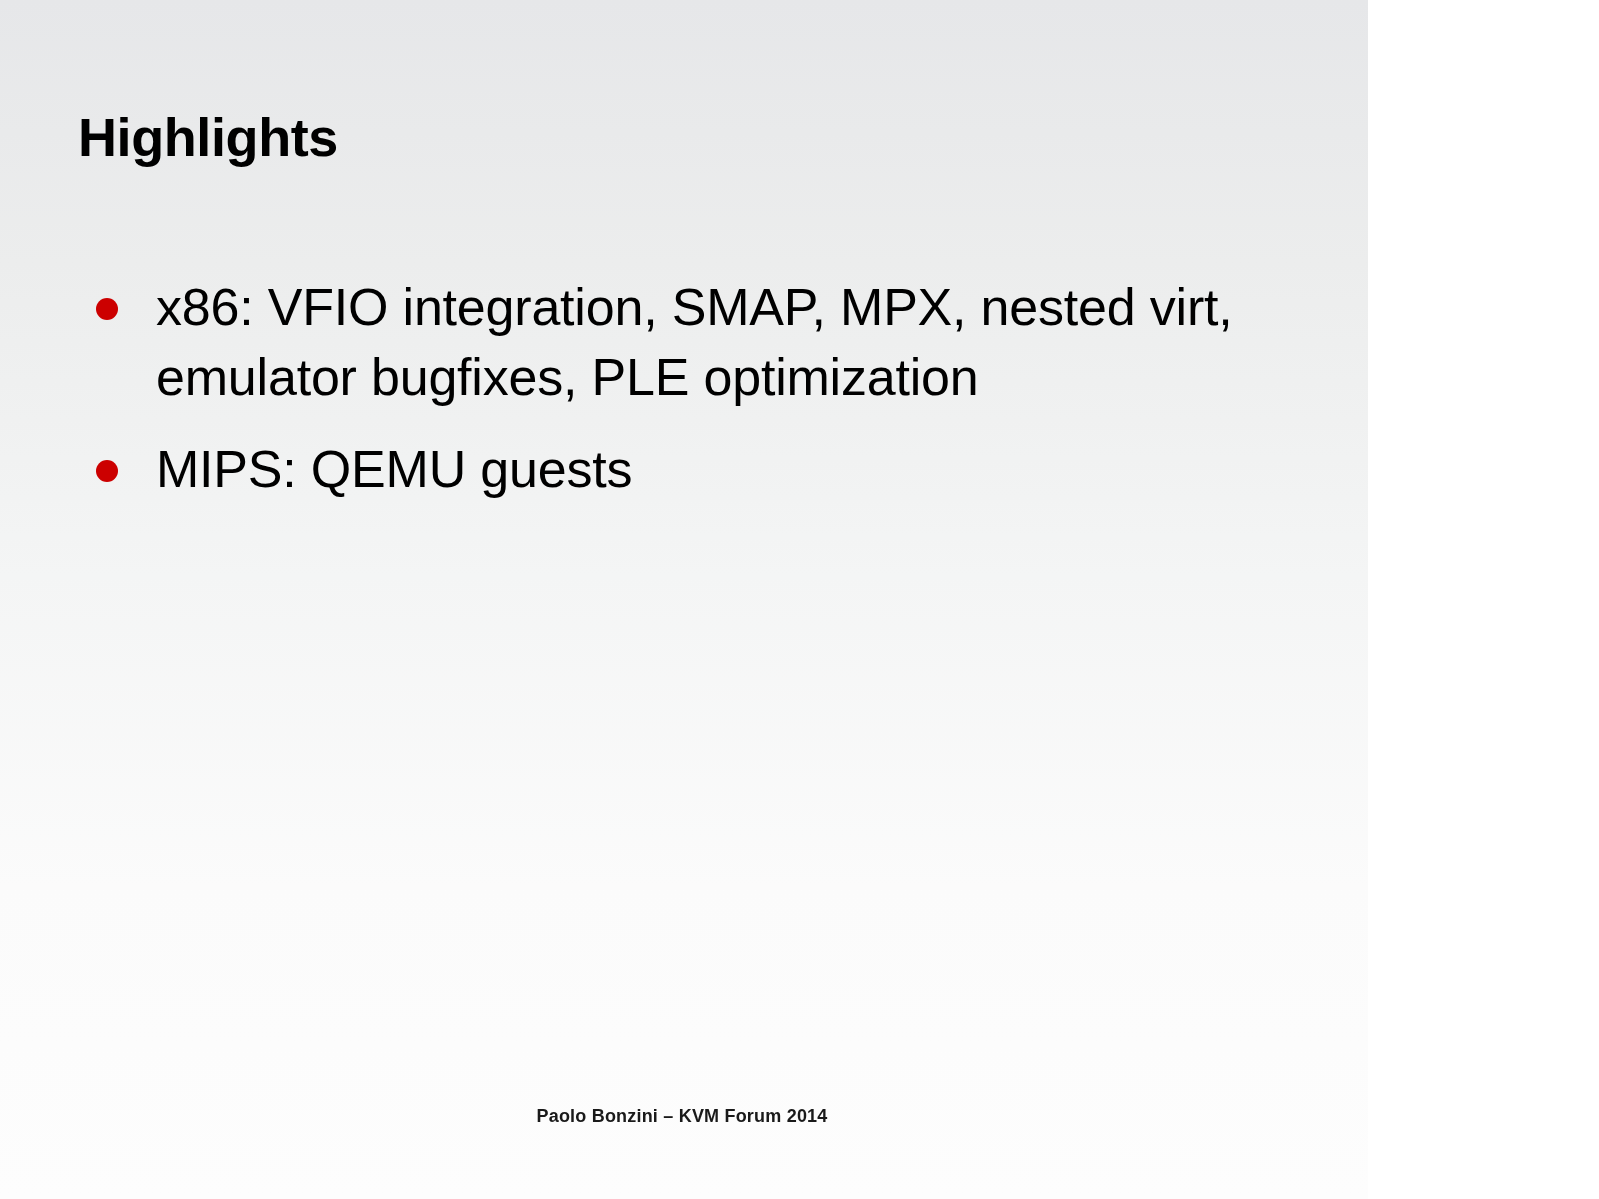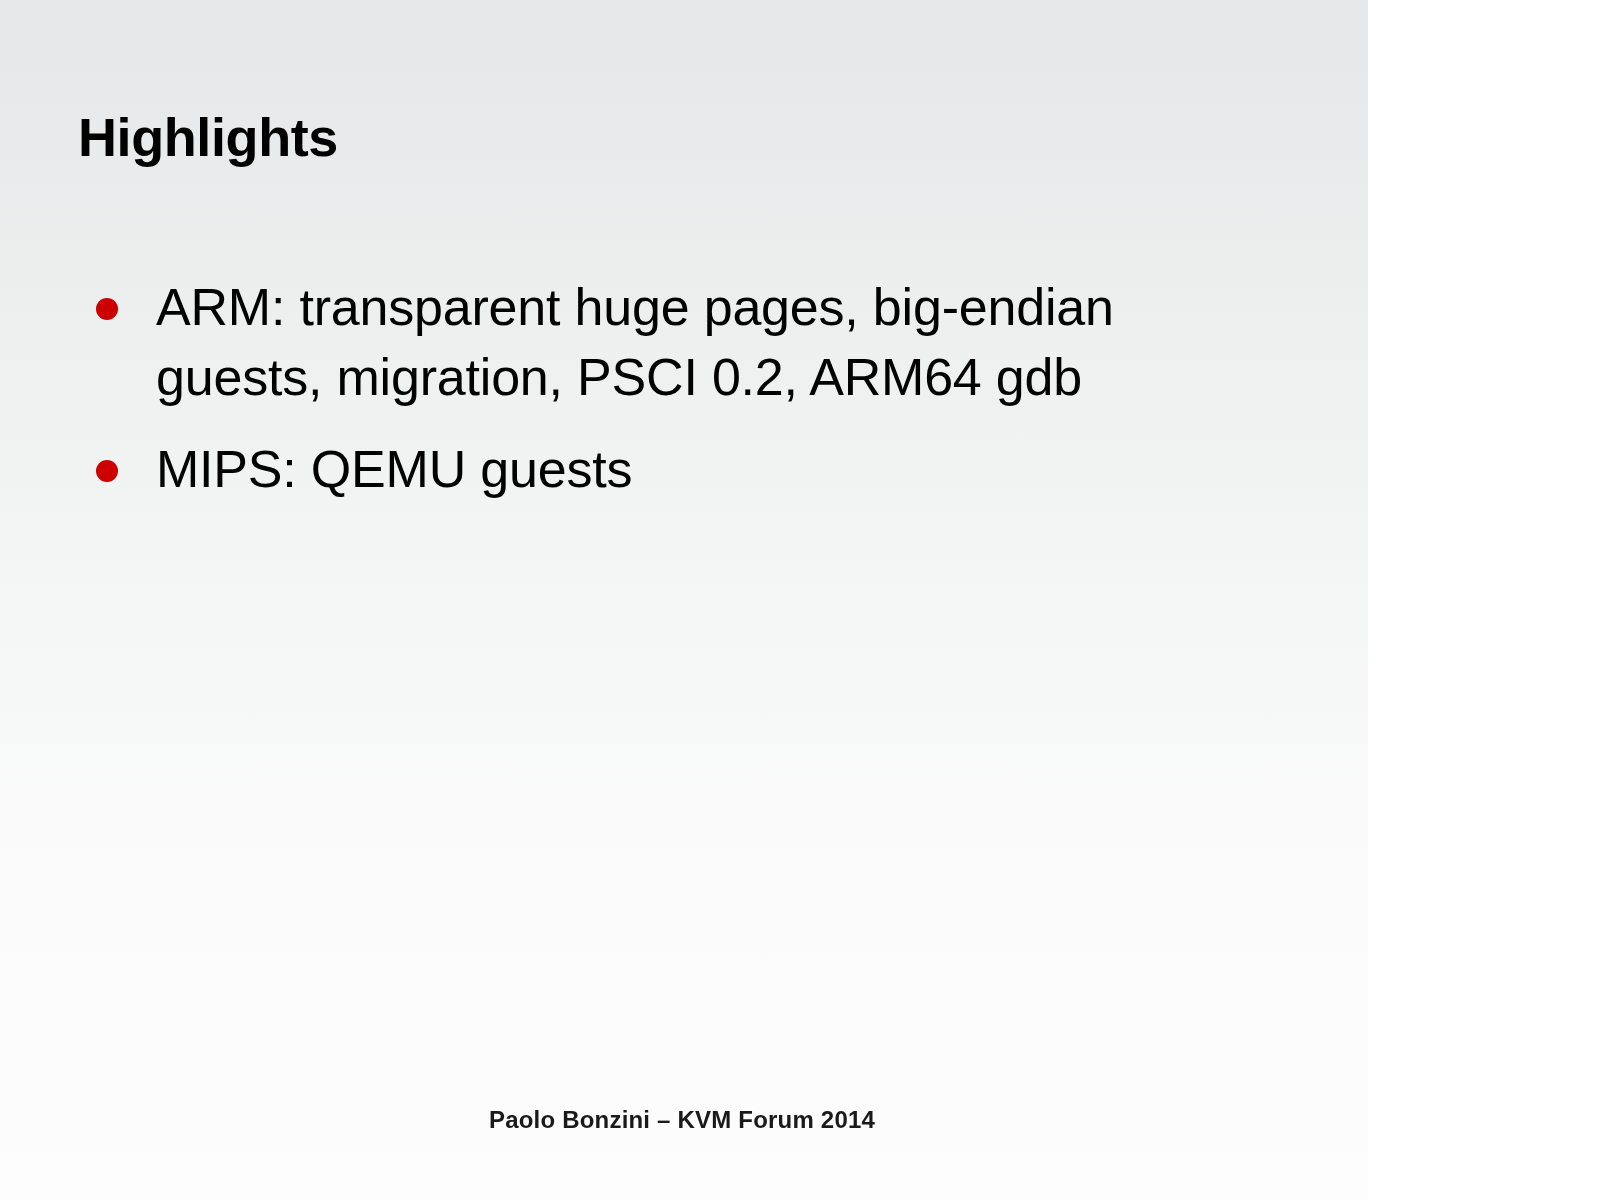--- a/index.html
+++ b/index.html
@@ -67,21 +67,21 @@
   
   .bullet-text .brk { display: block; }
 
   
   #footer {
     position: absolute;
     left: 0;
     right: 4px;
     top: 1106px;
     text-align: center;
-    font-size: 24px;
+    font-size: 18px;
     font-weight: bold;
     color: #1a1a1a;
     letter-spacing: 0.2px;
   }
 
   
   #logo {
     position: absolute;
     left: 1472px;
     top: 1088px;
@@ -92,30 +92,30 @@
 </style>
 </head>
 <body>
 
 <div id="slide">
 
   <div id="title">Highlights</div>
 
   <div id="bullets">
 
+    <div class="bullet-row">
+      <span class="bullet-marker"></span>
+      <div class="bullet-text">
+        <span class="brk">x86: VFIO integration, SMAP, MPX, nested virt,</span>
+        <span class="brk">emulator bugfixes, PLE optimization</span>
+      </div>
+    </div>
 
 
 
-    <div class="bullet-row">
-      <span class="bullet-marker"></span>
-      <div class="bullet-text">
-        <span class="brk">ARM: transparent huge pages, big-endian</span>
-        <span class="brk">guests, migration, PSCI 0.2, ARM64 gdb</span>
-      </div>
-    </div>
 
     <div class="bullet-row">
       <span class="bullet-marker"></span>
       <div class="bullet-text">
         <span class="brk">MIPS: QEMU guests</span>
       </div>
     </div>
 
   </div>
 

